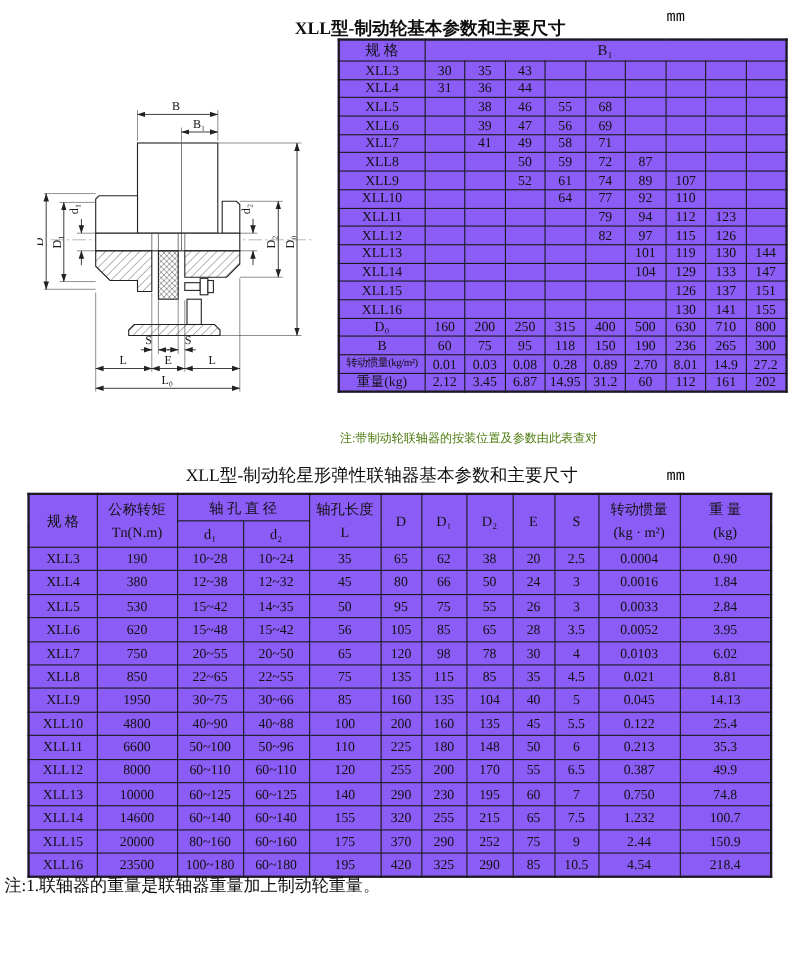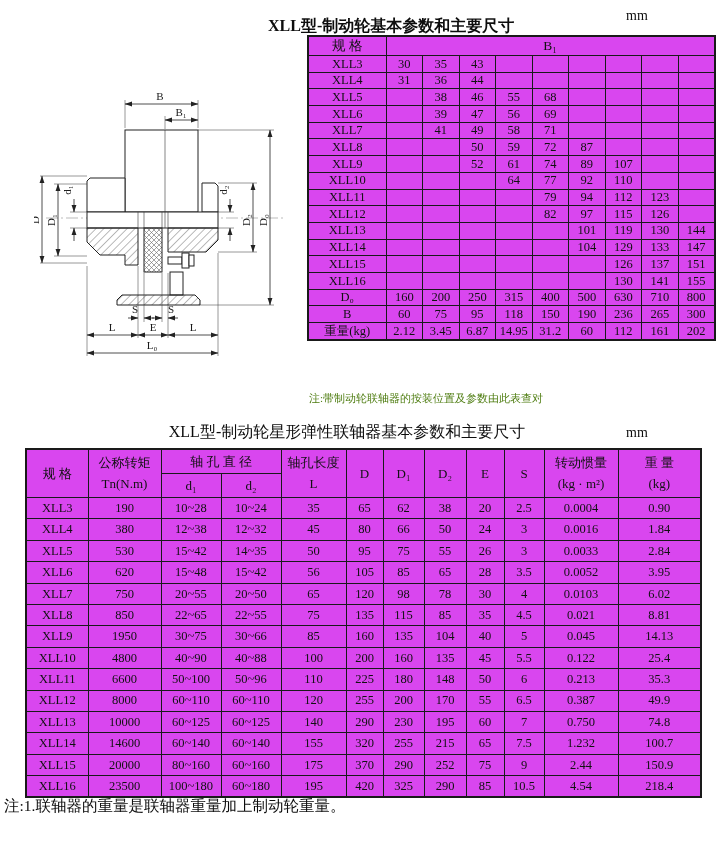--- a/index.html
+++ b/index.html
@@ -3,22 +3,22 @@
 <meta charset="utf-8">
 <style>
   html,body{margin:0;padding:0;}
   body{
     width:725px;height:867px;position:relative;background:#ffffff;
     font-family:"Liberation Serif","DejaVu Serif",serif;color:#111;
     -webkit-font-smoothing:antialiased;
   }
   .abs{position:absolute;}
   .title{font-size:16px;white-space:nowrap;color:#0d0d0d;}
-  .unit{font-size:14px;font-family:Liberation Serif, serif;color:#0d0d0d;margin-left:20px;}
-  table{border-collapse:collapse;table-layout:fixed;background:#d946ef;}
+  .unit{font-size:14px;font-family:Liberation Mono, monospace;color:#0d0d0d;}
+  table{border-collapse:collapse;table-layout:fixed;background:#8b5cf6;}
   table.t1{left:307px;top:35px;width:407px;font-size:12.5px;text-align:center;position:absolute;border:2px solid #1a1a1a;}
   table.t2{left:25px;top:448px;width:675px;font-size:12.5px;text-align:center;position:absolute;border:2px solid #1a1a1a;}
   th,td{border:1px solid #1a1a1a;padding:0;font-weight:normal;overflow:hidden;white-space:nowrap;}
   .t1 th{height:17px;font-size:13.5px;}
   .t1 td{height:15.7px;line-height:1;}
   .t1 td.long{font-size:10px;letter-spacing:-0.5px;}
   .t2 th{height:23px;font-size:13px;}
   .t2 th .hl{line-height:1.55;}
   .t2 td{height:20.4px;line-height:1;}
   .note1{left:309px;top:391px;font-size:11px;white-space:nowrap;color:#4d7c0f;}
@@ -329,20 +329,32 @@
         <td>B</td>
         <td>60</td>
         <td>75</td>
         <td>95</td>
         <td>118</td>
         <td>150</td>
         <td>190</td>
         <td>236</td>
         <td>265</td>
         <td>300</td>
+      </tr>
+      <tr>
+        <td class="long">转动惯量(kg/m²)</td>
+        <td>0.01</td>
+        <td>0.03</td>
+        <td>0.08</td>
+        <td>0.28</td>
+        <td>0.89</td>
+        <td>2.70</td>
+        <td>8.01</td>
+        <td>14.9</td>
+        <td>27.2</td>
       </tr>
       <tr>
         <td>重量(kg)</td>
         <td>2.12</td>
         <td>3.45</td>
         <td>6.87</td>
         <td>14.95</td>
         <td>31.2</td>
         <td>60</td>
         <td>112</td>

